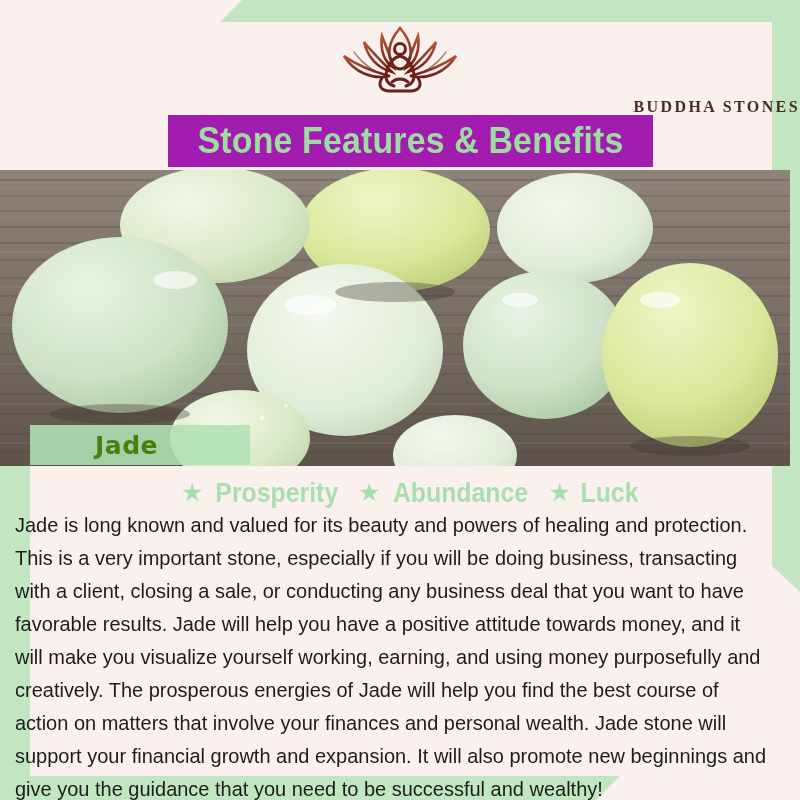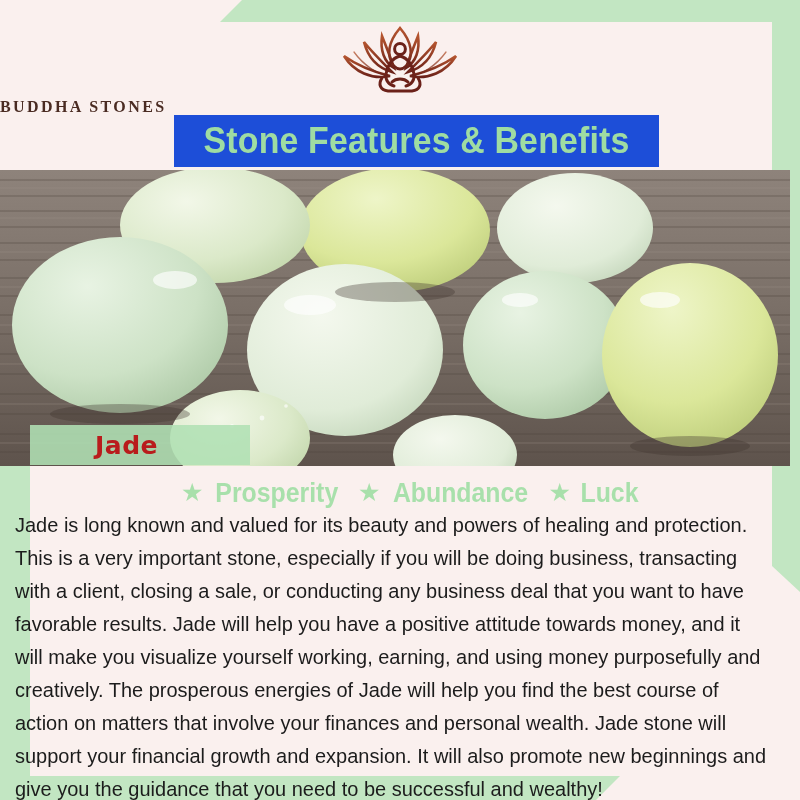--- a/index.html
+++ b/index.html
@@ -56,21 +56,21 @@
     background: #c2e6c2;
     clip-path: polygon(0 0, 100% 0, calc(100% - 24px) 100%, 0 100%);
   }
 
   
   .logo-block {
     position: absolute;
     top: 22px;
     left: 0;
     width: 800px;
-    text-align: left;
+    text-align: right;
     z-index: 6;
   }
   .logo-mark {
     display: block;
     margin: 0 auto;
     width: 152px;
     height: 72px;
   }
   .logo-word {
     display: block;
@@ -79,24 +79,24 @@
     font-size: 16px;
     font-weight: 700;
     letter-spacing: 2.4px;
     color: #4a2b22;
   }
 
   
   .title-band {
     position: absolute;
     top: 115px;
-    left: 174px;
+    left: 168px;
     width: 485px;
     height: 52px;
-    background: #1d4ed8;
+    background: #a21caf;
     z-index: 7;
     display: flex;
     align-items: center;
     justify-content: center;
     text-align: right;
   }
   .title-text {
     font-family: "Liberation Sans Narrow", "Liberation Sans", sans-serif;
     font-size: 36px;
     font-weight: 700;
@@ -129,21 +129,21 @@
     background: rgba(176, 224, 180, 0.88);
     z-index: 5;
     display: flex;
     align-items: center;
   }
   .jade-text {
     margin-left: 65px;
     font-family: "DejaVu Sans", sans-serif;
     font-size: 25px;
     font-weight: 700;
-    color: #b91c1c;
+    color: #4d7c0f;
     letter-spacing: 0.5px;
   }
 
   
   .keywords {
     position: absolute;
     top: 478px;
     left: 0;
     width: 800px;
     text-align: center;

